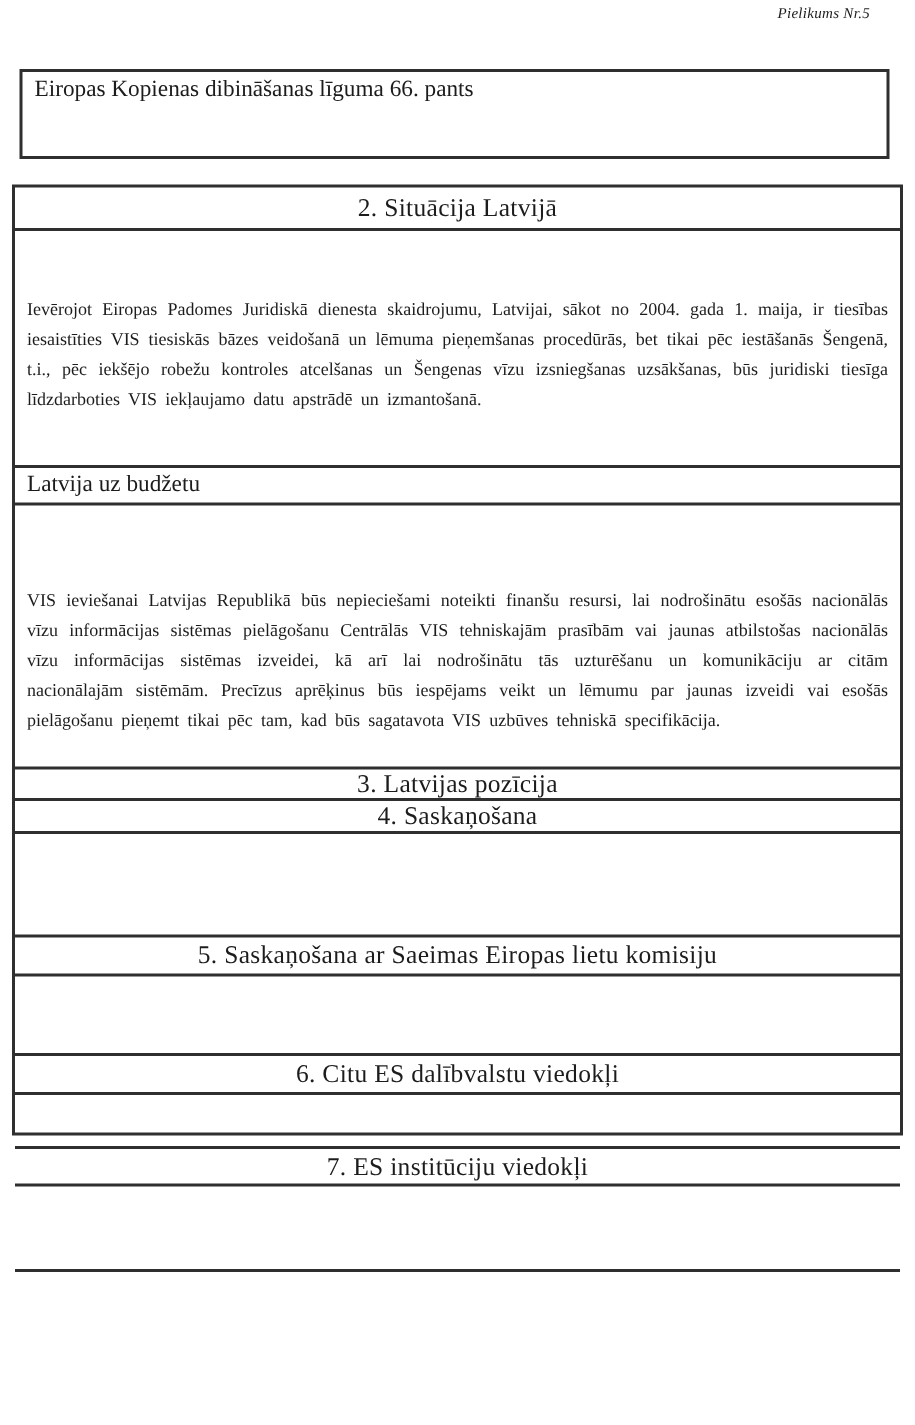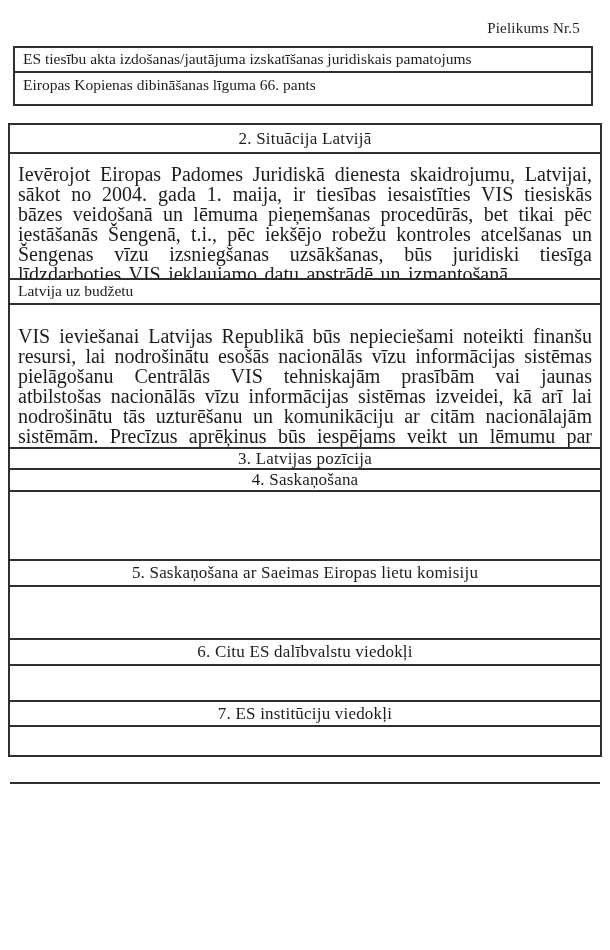--- a/index.html
+++ b/index.html
@@ -12,23 +12,24 @@
     height: 950px;
     position: relative;
     font-family: "Liberation Serif", serif;
     color: #1c1c1c;
     -webkit-font-smoothing: antialiased;
   }
 
   
   .annotation {
     position: absolute;
-    top: 20px;
+    top: 4px;
     right: 30px;
-    font-size: 15px;
+    font-style: italic;
+    font-size: 10px;
     letter-spacing: .2px;
   }
 
   
   .legal-table {
     position: absolute;
     left: 13px;
     top: 46px;
     width: 580px;
     height: 60px;
@@ -74,26 +75,27 @@
 
   .heading-row {
     display: flex;
     align-items: center;
     justify-content: center;
     font-size: 17px;
     letter-spacing: .2px;
   }
 
   .body-cell {
-    font-size: 20px;
+    font-size: 12px;
     line-height: 20px;
     text-align: justify;
     word-spacing: 2.5px;
     padding: 0 8px;
     overflow: hidden;
+    margin-top: 32px;
   }
 
   .label-cell {
     font-size: 15.5px;
     padding: 2px 8px 0 8px;
   }
 
   
   .r-h2    { height: 29px; }
   .r-b2    { height: 126px; padding-top: 10px; }
@@ -111,21 +113,20 @@
   .r-e4    { height: 57px; }
   .r-h8    { height: 26px; }
   .r-e5    { height: 67px; }
 </style>
 </head>
 <body>
 
 <div class="annotation">Pielikums Nr.5</div>
 
 <div class="legal-table">
-  <div class="lrow header">ES tiesību akta izdošanas/jautājuma izskatīšanas juridiskais pamatojums</div>
   <div class="lrow value">Eiropas Kopienas dibināšanas līguma 66. pants</div>
 </div>
 
 <div class="main-table">
 
   <div class="row heading-row r-h2">2. Situācija Latvijā</div>
 
   <div class="row body-cell r-b2">Ievērojot Eiropas Padomes Juridiskā dienesta skaidrojumu, Latvijai, sākot no 2004. gada 1. maija, ir tiesības iesaistīties VIS tiesiskās bāzes veidošanā un lēmuma pieņemšanas procedūrās, bet tikai pēc iestāšanās Šengenā, t.i., pēc iekšējo robežu kontroles atcelšanas un Šengenas vīzu izsniegšanas uzsākšanas, būs juridiski tiesīga līdzdarboties VIS iekļaujamo datu apstrādē un izmantošanā.</div>
 
   <div class="row label-cell r-blbl">Latvija uz budžetu</div>

